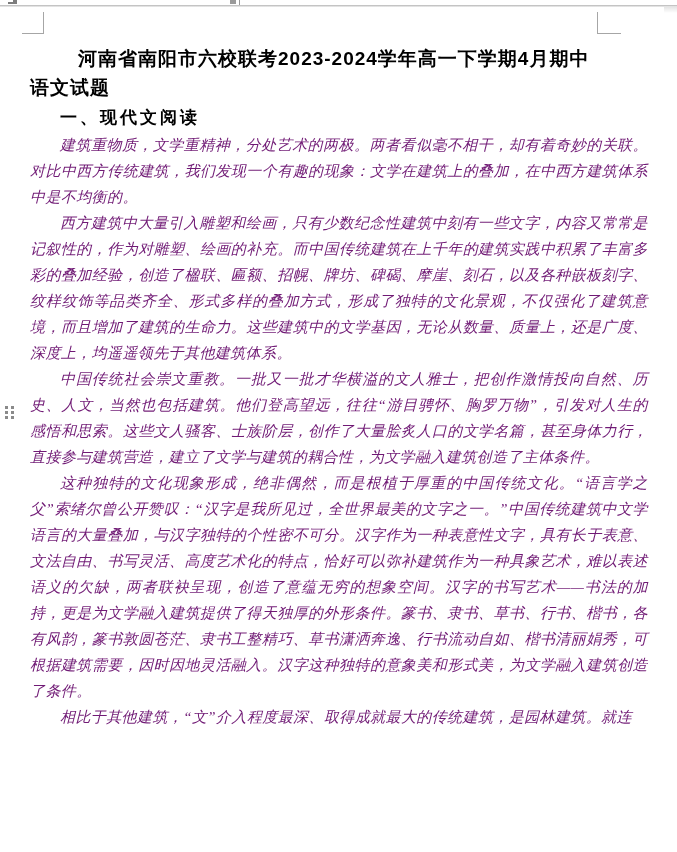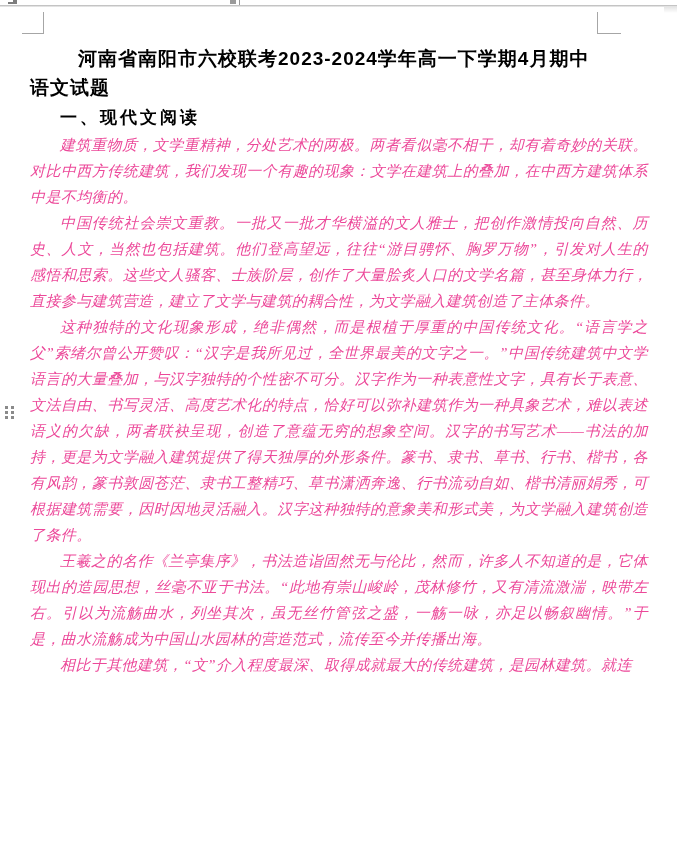--- a/index.html
+++ b/index.html
@@ -89,21 +89,21 @@
   .passage { margin-top: 2px; }
   .passage p {
     margin: 0;
     font-family: "Liberation Serif", serif;
     font-style: italic;
     font-size: 15px;
     line-height: 26px;
     letter-spacing: 0.4px;
     text-indent: 2em;
     text-align: justify;
-    color: #ec4899;
+    color: #701a75;
   }
 </style>
 </head>
 <body>
 
 <div class="app">
 
   <div class="frag frag-a1"></div>
   <div class="frag frag-a2"></div>
   <div class="frag frag-b1"></div>
@@ -128,21 +128,21 @@
 
     <div class="content">
       <h1 class="doc-title">河南省南阳市六校联考2023-2024学年高一下学期4月期中
 语文试题</h1>
 
       <div class="section-heading">一、现代文阅读</div>
 
 
       <div class="passage">
         <p>建筑重物质，文学重精神，分处艺术的两极。两者看似毫不相干，却有着奇妙的关联。对比中西方传统建筑，我们发现一个有趣的现象：文学在建筑上的叠加，在中西方建筑体系中是不均衡的。</p>
+        <p>西方建筑中大量引入雕塑和绘画，只有少数纪念性建筑中刻有一些文字，内容又常常是记叙性的，作为对雕塑、绘画的补充。而中国传统建筑在上千年的建筑实践中积累了丰富多彩的叠加经验，创造了楹联、匾额、招幌、牌坊、碑碣、摩崖、刻石，以及各种嵌板刻字、纹样纹饰等品类齐全、形式多样的叠加方式，形成了独特的文化景观，不仅强化了建筑意境，而且增加了建筑的生命力。这些建筑中的文学基因，无论从数量、质量上，还是广度、深度上，均遥遥领先于其他建筑体系。</p>
         <p>中国传统社会崇文重教。一批又一批才华横溢的文人雅士，把创作激情投向自然、历史、人文，当然也包括建筑。他们登高望远，往往“游目骋怀、胸罗万物”，引发对人生的感悟和思索。这些文人骚客、士族阶层，创作了大量脍炙人口的文学名篇，甚至身体力行，直接参与建筑营造，建立了文学与建筑的耦合性，为文学融入建筑创造了主体条件。</p>
         <p>这种独特的文化现象形成，绝非偶然，而是根植于厚重的中国传统文化。“语言学之父”索绪尔曾公开赞叹：“汉字是我所见过，全世界最美的文字之一。”中国传统建筑中文学语言的大量叠加，与汉字独特的个性密不可分。汉字作为一种表意性文字，具有长于表意、文法自由、书写灵活、高度艺术化的特点，恰好可以弥补建筑作为一种具象艺术，难以表述语义的欠缺，两者联袂呈现，创造了意蕴无穷的想象空间。汉字的书写艺术——书法的加持，更是为文学融入建筑提供了得天独厚的外形条件。篆书、隶书、草书、行书、楷书，各有风韵，篆书敦圆苍茫、隶书工整精巧、草书潇洒奔逸、行书流动自如、楷书清丽娟秀，可根据建筑需要，因时因地灵活融入。汉字这种独特的意象美和形式美，为文学融入建筑创造了条件。</p>
-        <p>王羲之的名作《兰亭集序》，书法造诣固然无与伦比，然而，许多人不知道的是，它体现出的造园思想，丝毫不亚于书法。“此地有崇山峻岭，茂林修竹，又有清流激湍，映带左右。引以为流觞曲水，列坐其次，虽无丝竹管弦之盛，一觞一咏，亦足以畅叙幽情。”于是，曲水流觞成为中国山水园林的营造范式，流传至今并传播出海。</p>
         <p>相比于其他建筑，“文”介入程度最深、取得成就最大的传统建筑，是园林建筑。就连</p>
       </div>
     </div>
 
   </div>
 </div>
 
 </body></html>

